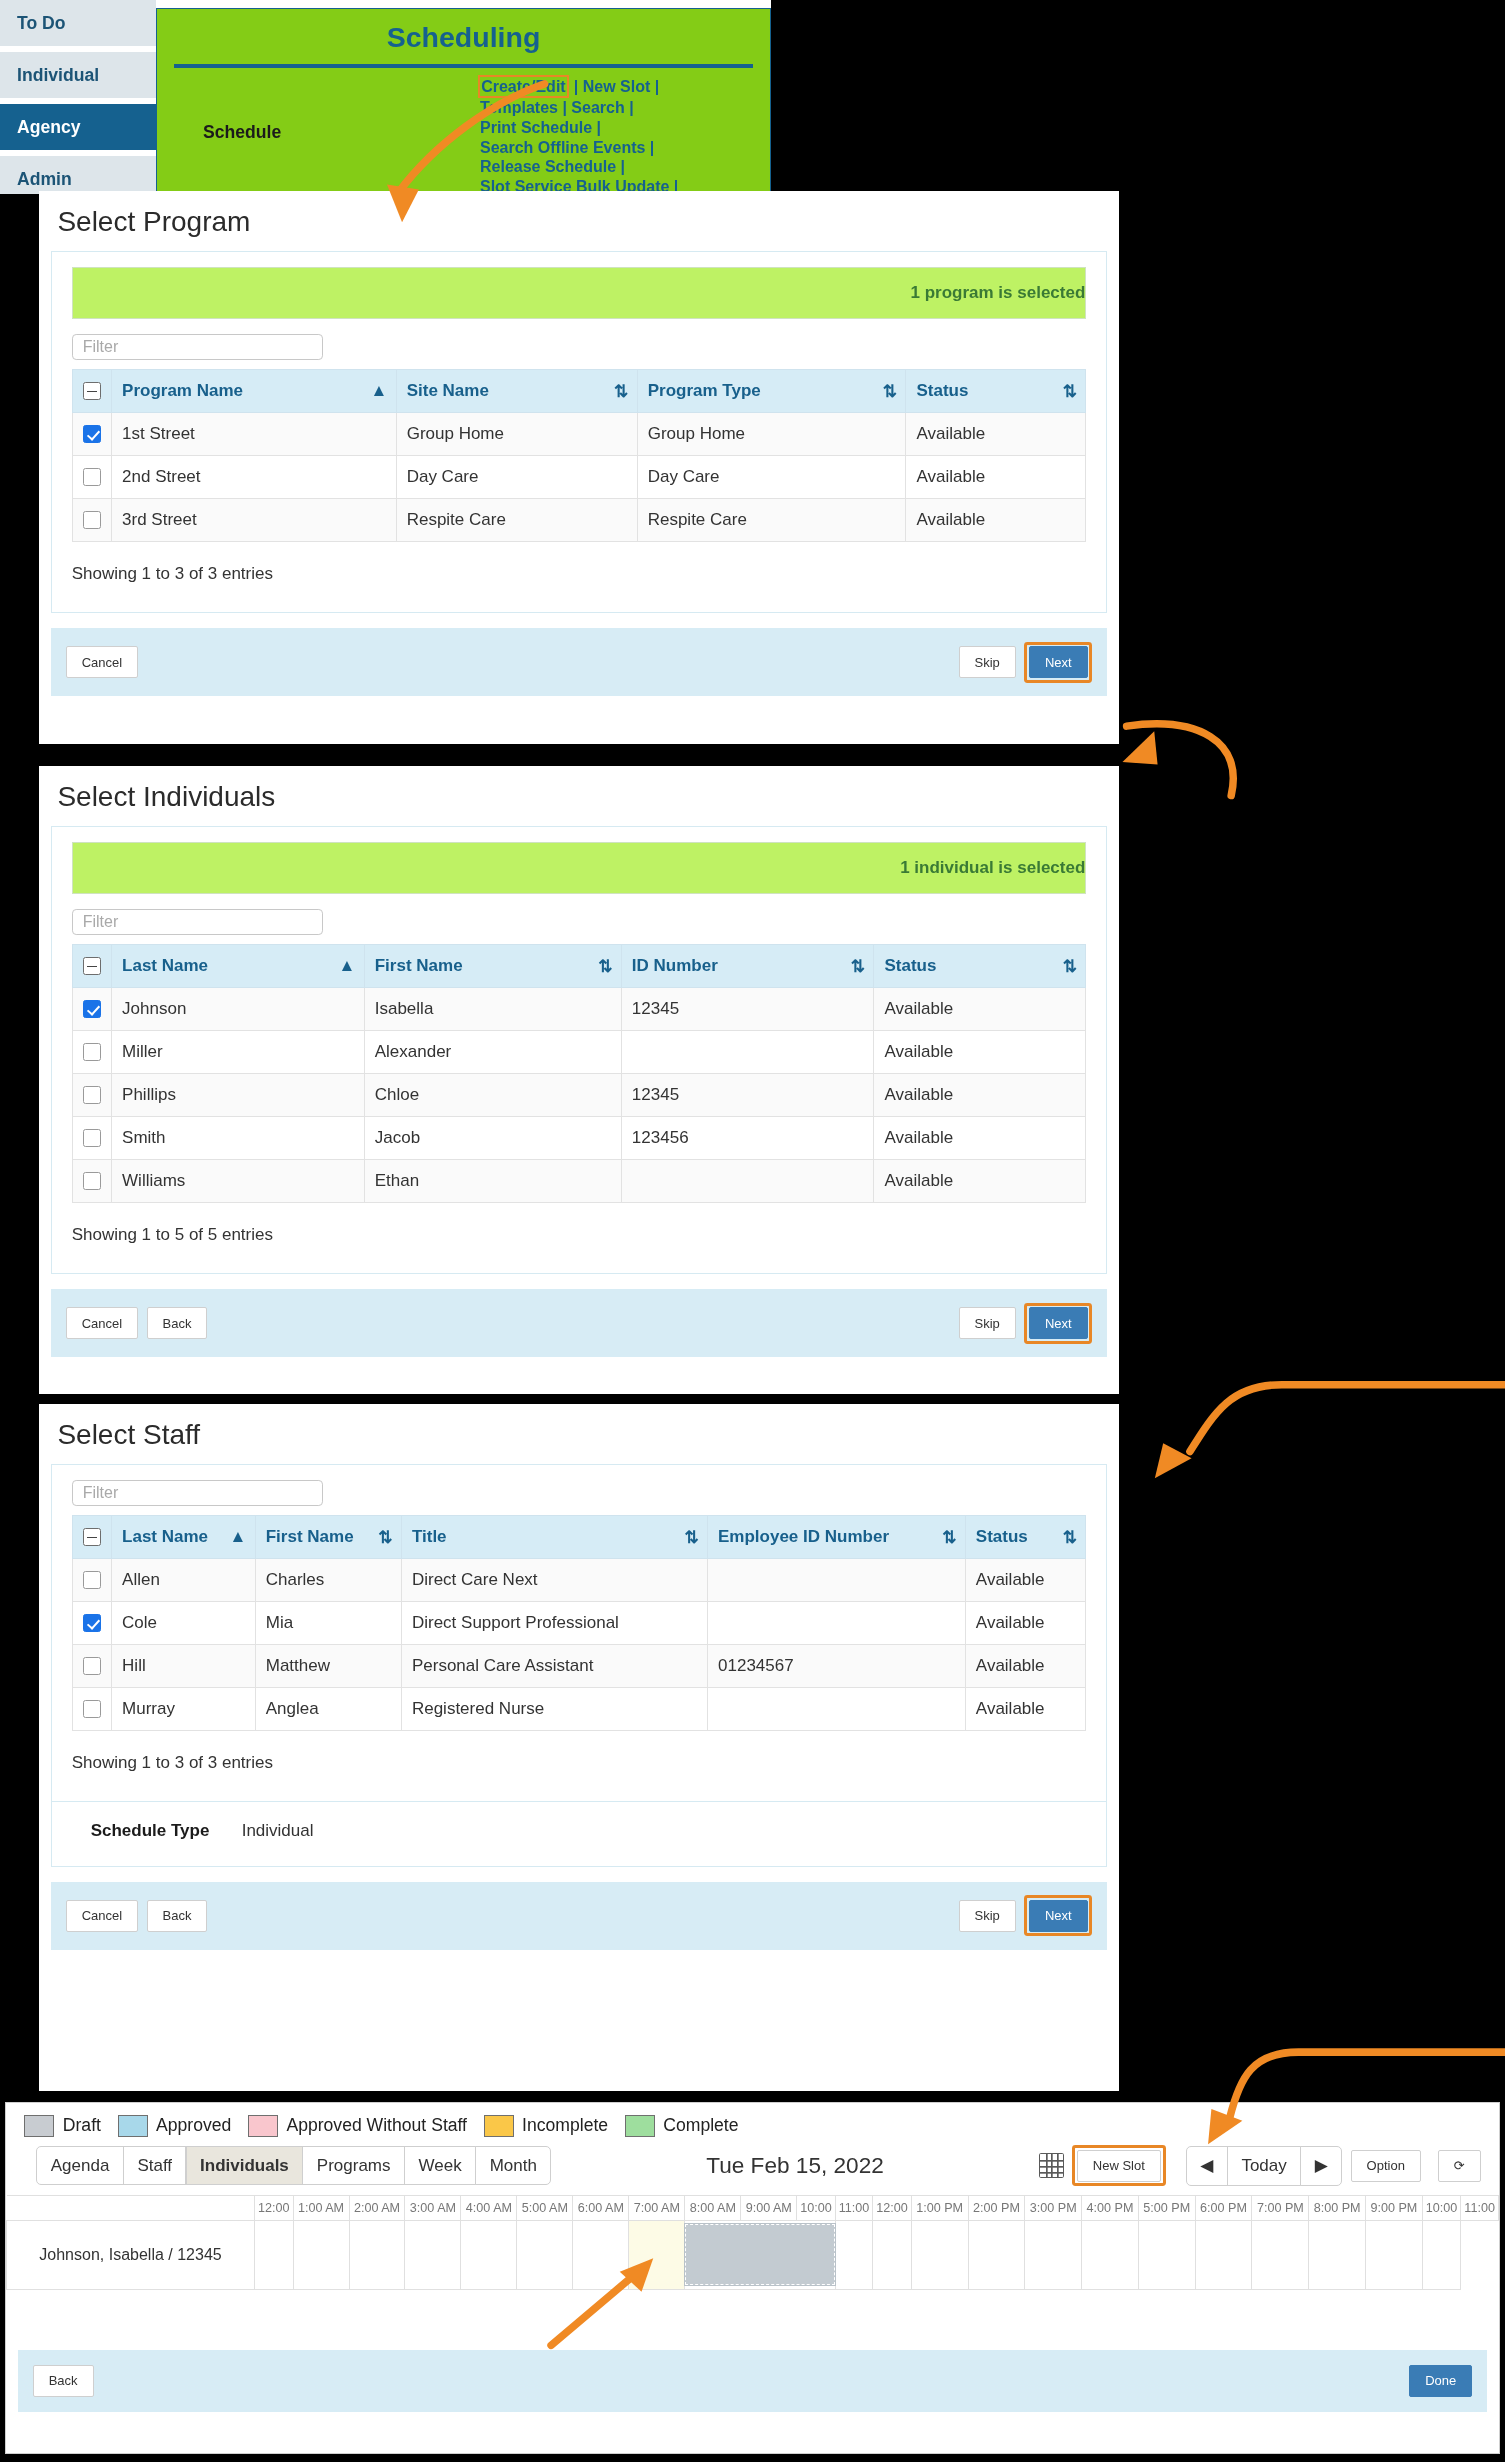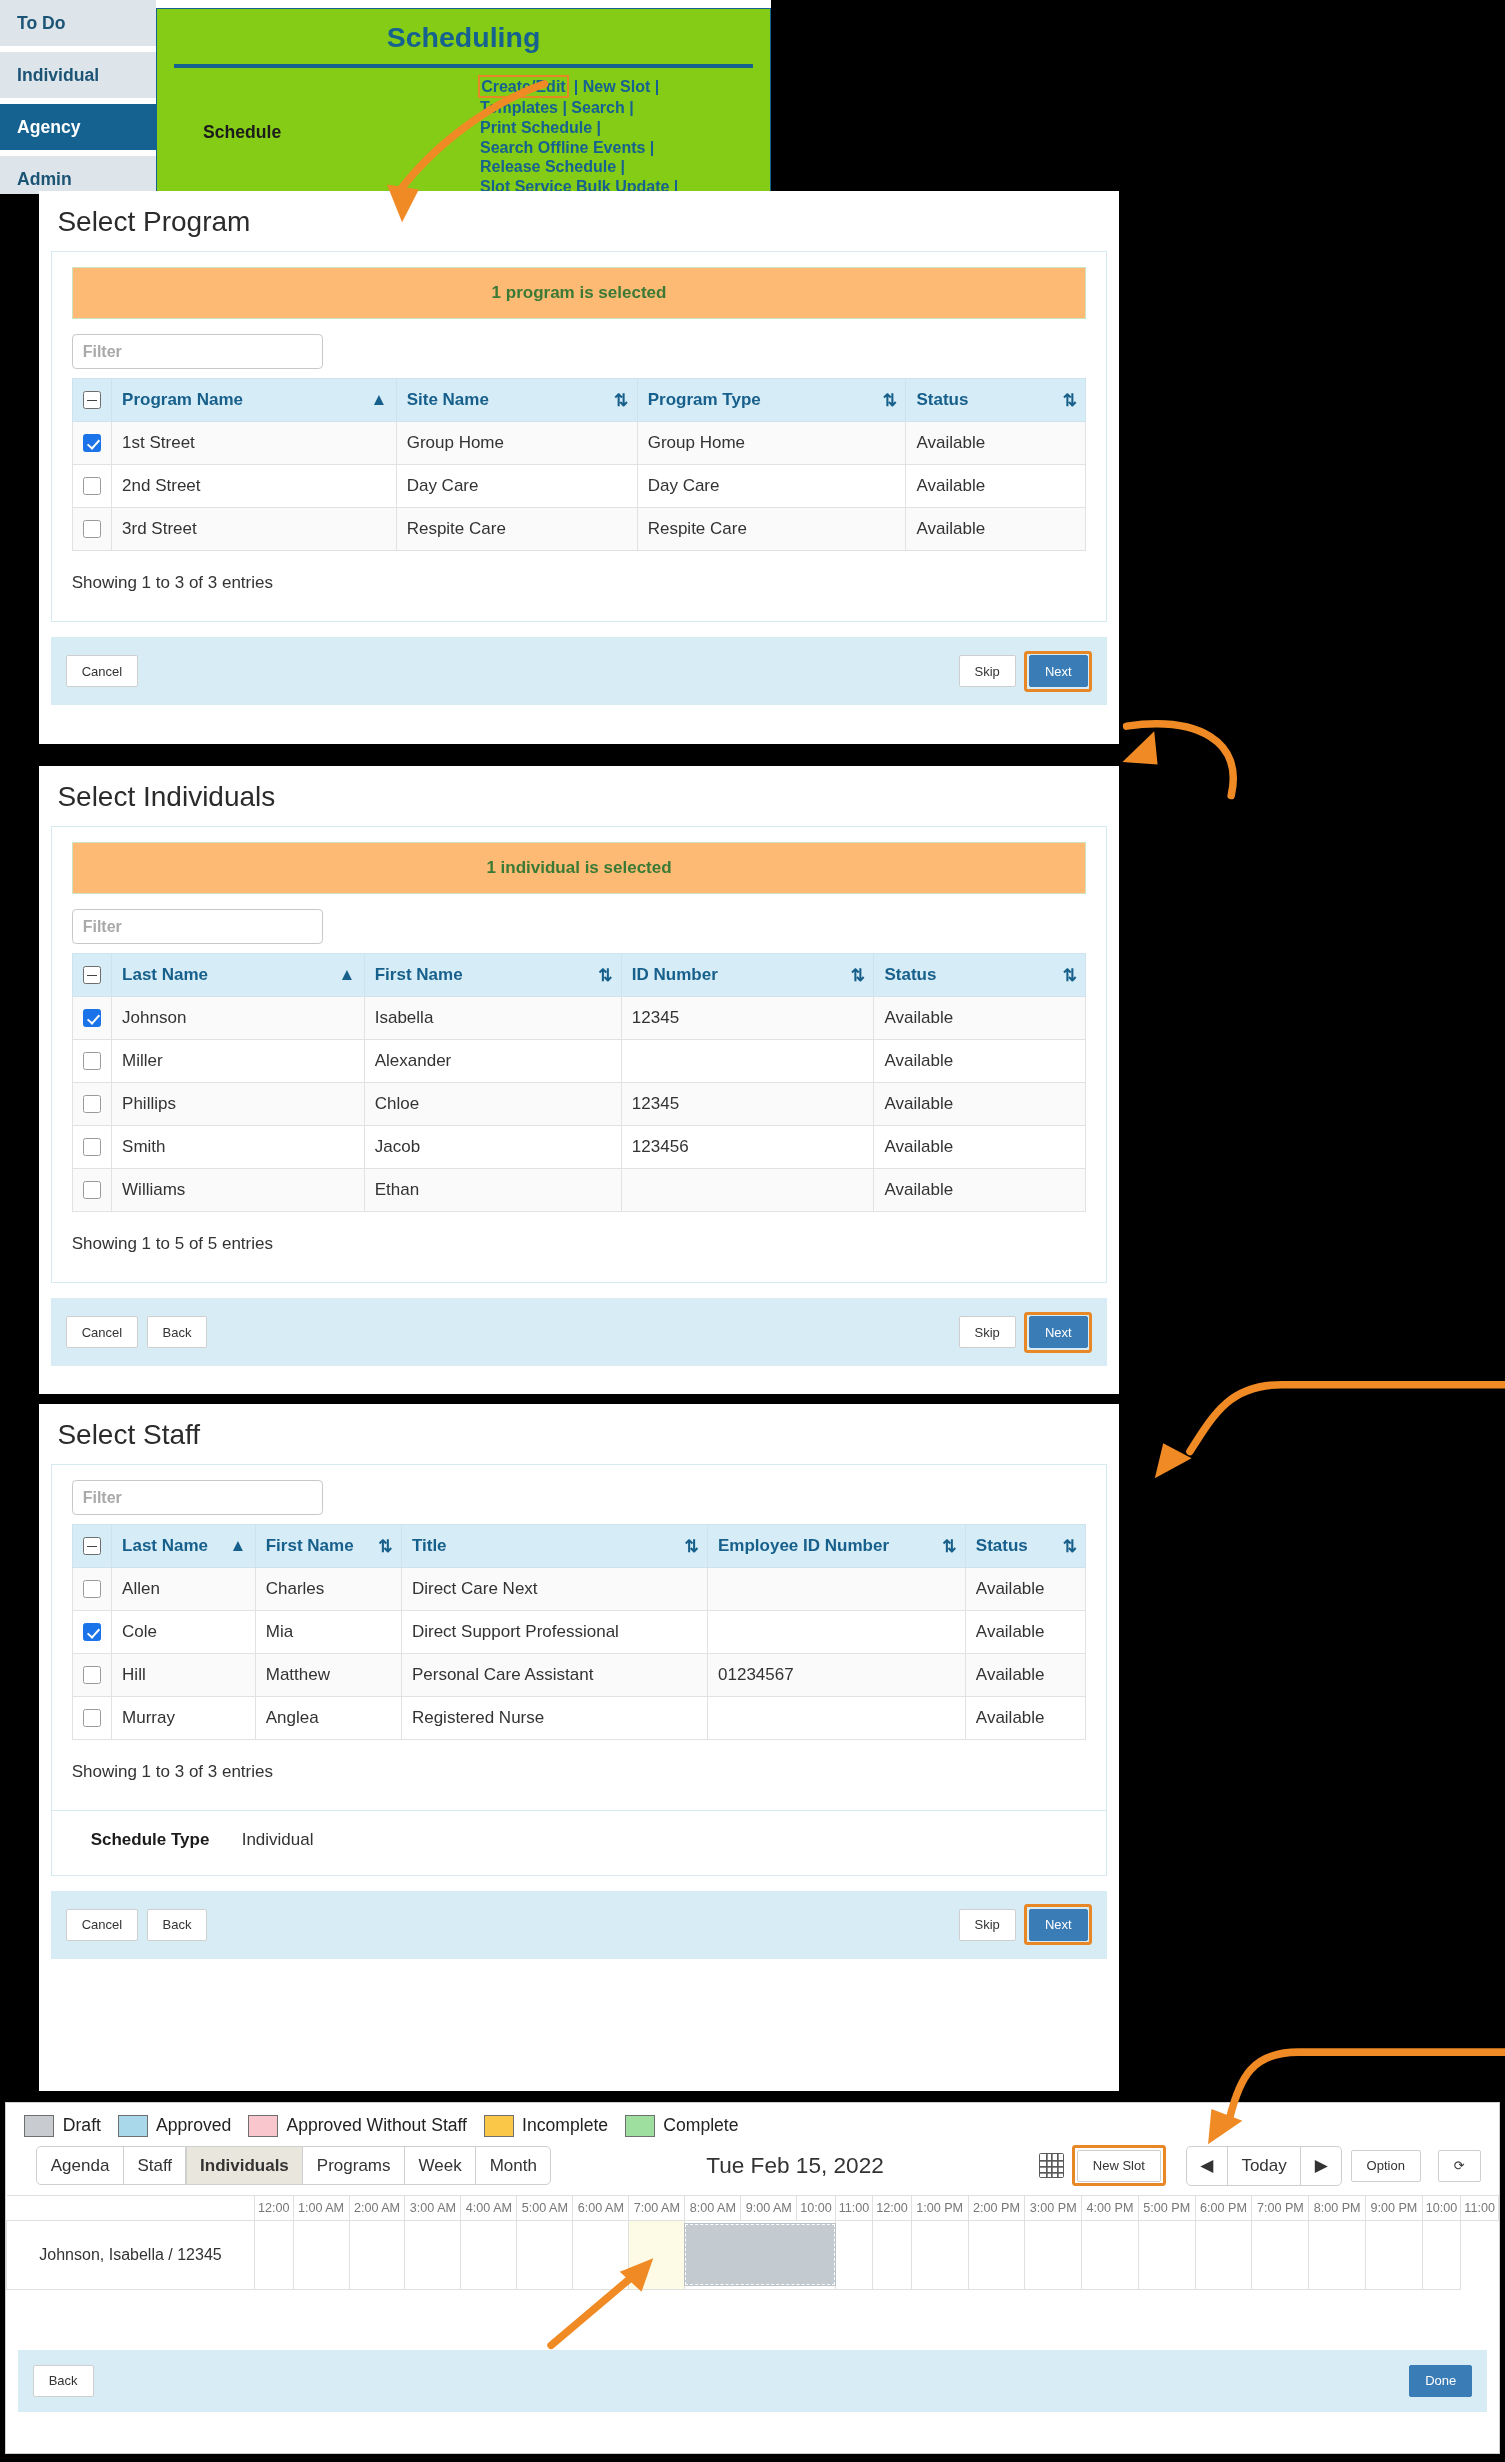--- a/index.html
+++ b/index.html
@@ -56,29 +56,29 @@
     position:absolute; background:#ffffff;
   }
   .panel-title {
     font-size:28px; color:#2b2b2b; padding:15px 0 13.4px 18.4px;
     font-weight:normal;
   }
   .panel-inner {
     border:0.8px solid #d6eaf2; margin:0 11.7px;
   }
   .alert-selected {
-    background:#fdba74; border:0.8px solid #cfe3c0; color:#3a7a35;
-    font-weight:bold; font-size:17px; text-align:center;
+    background:#bef264; border:0.8px solid #cfe3c0; color:#3a7a35;
+    font-weight:bold; font-size:17px; text-align:right;
     padding:15px 0; margin:15px 20px 0 20px;
   }
   .filter-wrap { padding:15px 20px 8.4px 20px; }
   .filter-input {
-    width:251px; height:35px; border:0.8px solid #c8c8c8; border-radius:4.2px;
+    width:251px; height:26px; border:0.8px solid #c8c8c8; border-radius:4.2px;
     padding:0 10px; font-size:16px; color:#333;
-    font-family:"Liberation Sans", sans-serif; background:#fff;font-weight:bold;
+    font-family:"Liberation Sans", sans-serif; background:#fff;
   }
   .filter-input::placeholder { color:#a9a9a9; }
 
   table.dt { border-collapse:collapse; width:calc(100% - 40px); margin:0 20px;padding-left:22px; }
   table.dt th {
     background:#d6ecf6; color:#18608c; font-weight:bold; font-size:17px;
     text-align:left; padding:11px 10px;
     border:0.8px solid #cfe3ee; white-space:nowrap;
     position:relative;
   }

